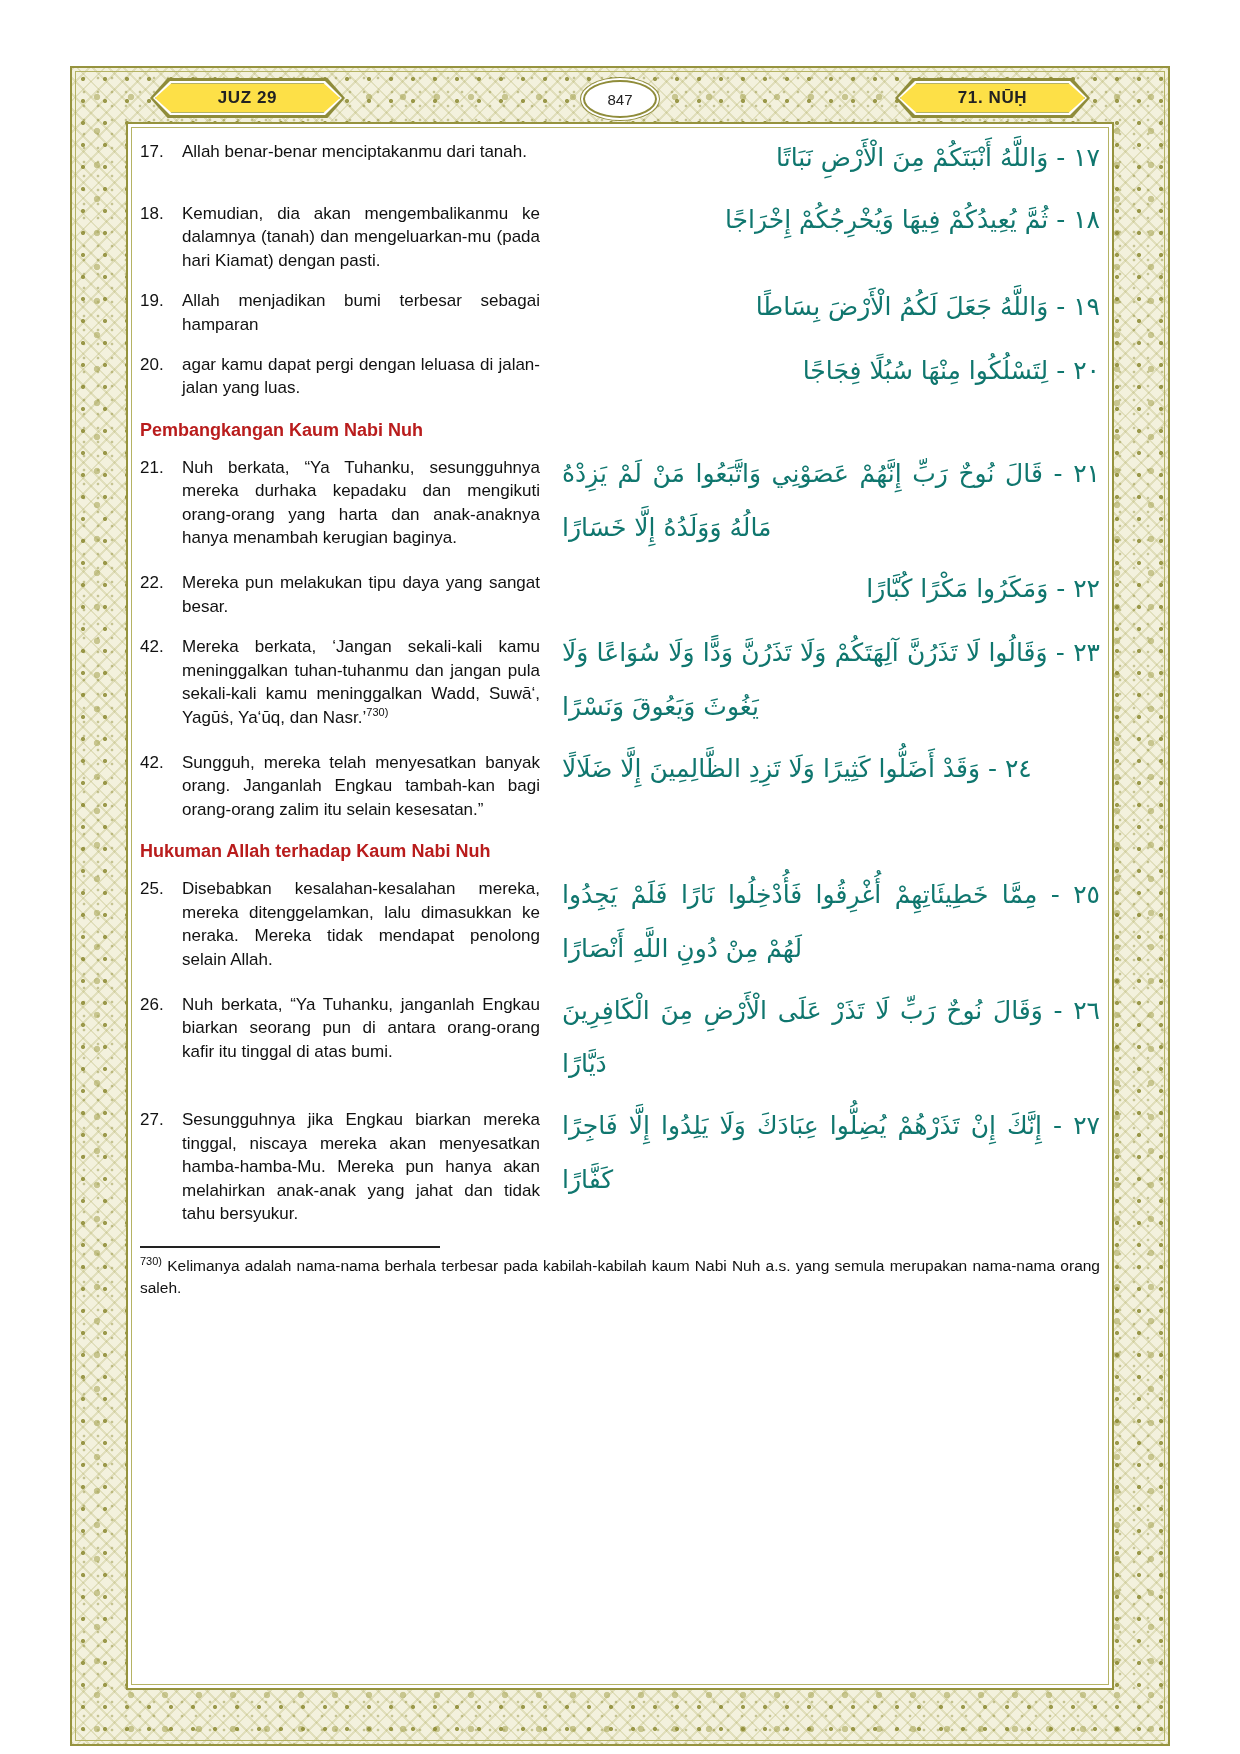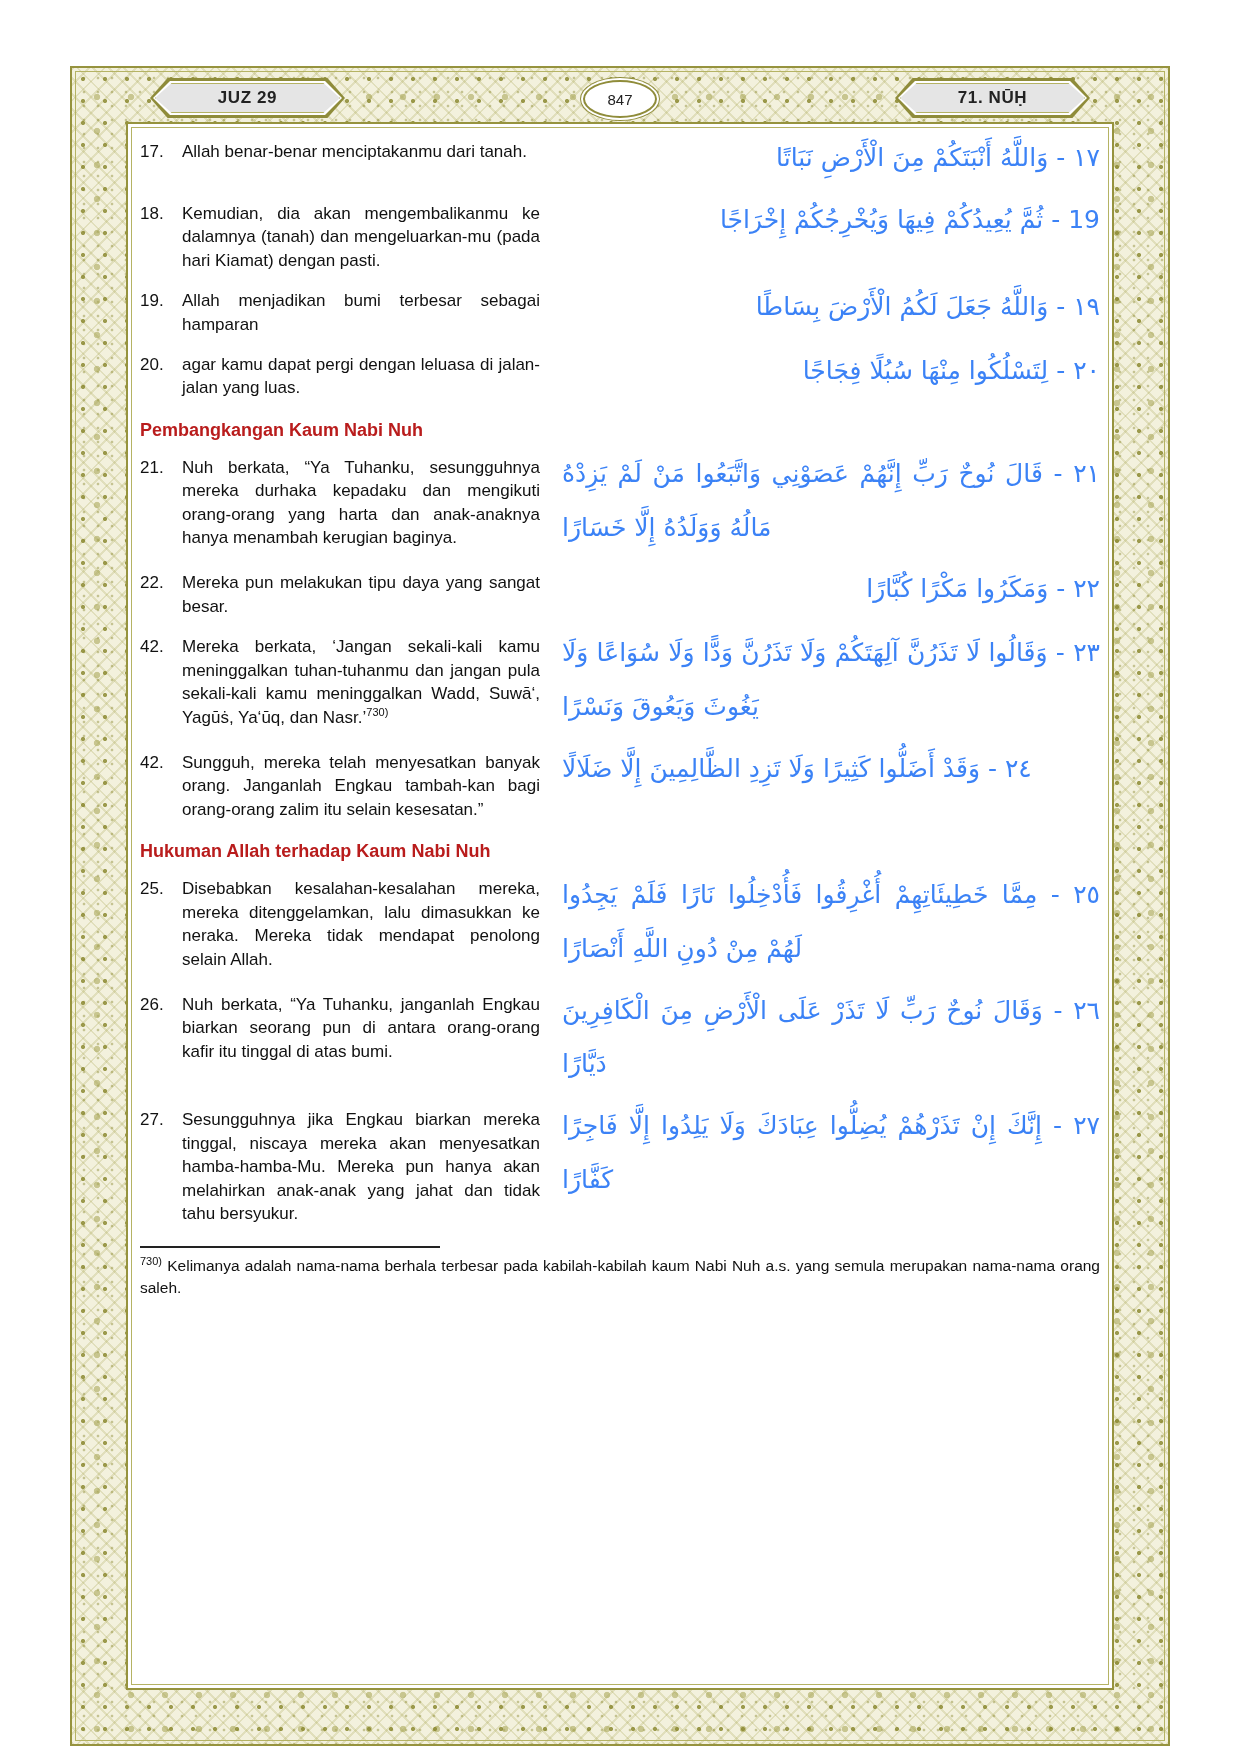--- a/index.html
+++ b/index.html
@@ -45,21 +45,21 @@
   .cartouche.left  { left:150px; }
   .cartouche.right { right:150px; }
   .cartouche-mid {
     flex:1; margin:3px;
     clip-path:polygon(0 50%, 9% 0, 91% 0, 100% 50%, 91% 100%, 9% 100%);
     background:#ffffff; display:flex;
   }
   .cartouche-inner {
     flex:1; margin:2px;
     clip-path:polygon(0 50%, 9% 0, 91% 0, 100% 50%, 91% 100%, 9% 100%);
-    background:#e5e5e5; border:1px solid #b5b364;
+    background:#fde047; border:1px solid #b5b364;
     display:flex; align-items:center; justify-content:center;
     font-weight:bold; font-size:17px; letter-spacing:0.6px; color:#222;
   }
   .page-badge {
     position:absolute; top:80px; left:50%; transform:translateX(-50%); z-index:4;
     width:70px; height:34px; border-radius:50%;
     background:#ffffff; border:2px solid #8f8c3a;
     box-shadow:0 0 0 2px #ffffff, 0 0 0 3px #8f8c3a;
     display:flex; align-items:center; justify-content:center;
     font-size:15px; color:#222;
@@ -72,21 +72,21 @@
     display:flex; flex-direction:column;
   }
   .verse { display:flex; gap:22px; align-items:flex-start; margin-bottom:17px; }
   .tr { flex:0 0 400px; display:flex; gap:6px; }
   .tr-num { flex:0 0 36px; font-size:17px; line-height:1.38; }
   .tr-text { flex:1; margin:0; font-size:17px; line-height:1.38; text-align:justify; }
   .tr-text sup, .fn-text sup { font-size:11px; line-height:0; }
   .ar {
     flex:1; margin:-9px 0 0 0; direction:rtl;
     font-family:"DejaVu Sans",sans-serif;
-    font-size:25px; line-height:2.15; color:#3b82f6;
+    font-size:25px; line-height:2.15; color:#0f766e;
     text-align:justify; text-align-last:right;
   }
   .ar.endleft { text-align-last:left; }
   .heading {
     margin:3px 0 15px 0; font-size:18px; font-weight:bold; color:#b91c1c;
     width:430px;
   }
 
   
   .footnote { margin-top:4px; }
@@ -125,21 +125,21 @@
         <p class="tr-text">Allah benar-benar menciptakanmu dari tanah.</p>
       </div>
       <p class="ar" dir="rtl">١٧ - وَاللَّهُ أَنْبَتَكُمْ مِنَ الْأَرْضِ نَبَاتًا</p>
     </div>
 
     <div class="verse">
       <div class="tr">
         <span class="tr-num">18.</span>
         <p class="tr-text">Kemudian, dia akan mengembalikanmu ke dalamnya (tanah) dan mengeluarkan-mu (pada hari Kiamat) dengan pasti.</p>
       </div>
-      <p class="ar" dir="rtl">19 - ثُمَّ يُعِيدُكُمْ فِيهَا وَيُخْرِجُكُمْ إِخْرَاجًا</p>
+      <p class="ar" dir="rtl">١٨ - ثُمَّ يُعِيدُكُمْ فِيهَا وَيُخْرِجُكُمْ إِخْرَاجًا</p>
     </div>
 
     <div class="verse">
       <div class="tr">
         <span class="tr-num">19.</span>
         <p class="tr-text">Allah menjadikan bumi terbesar sebagai hamparan</p>
       </div>
       <p class="ar" dir="rtl">١٩ - وَاللَّهُ جَعَلَ لَكُمُ الْأَرْضَ بِسَاطًا</p>
     </div>
 

